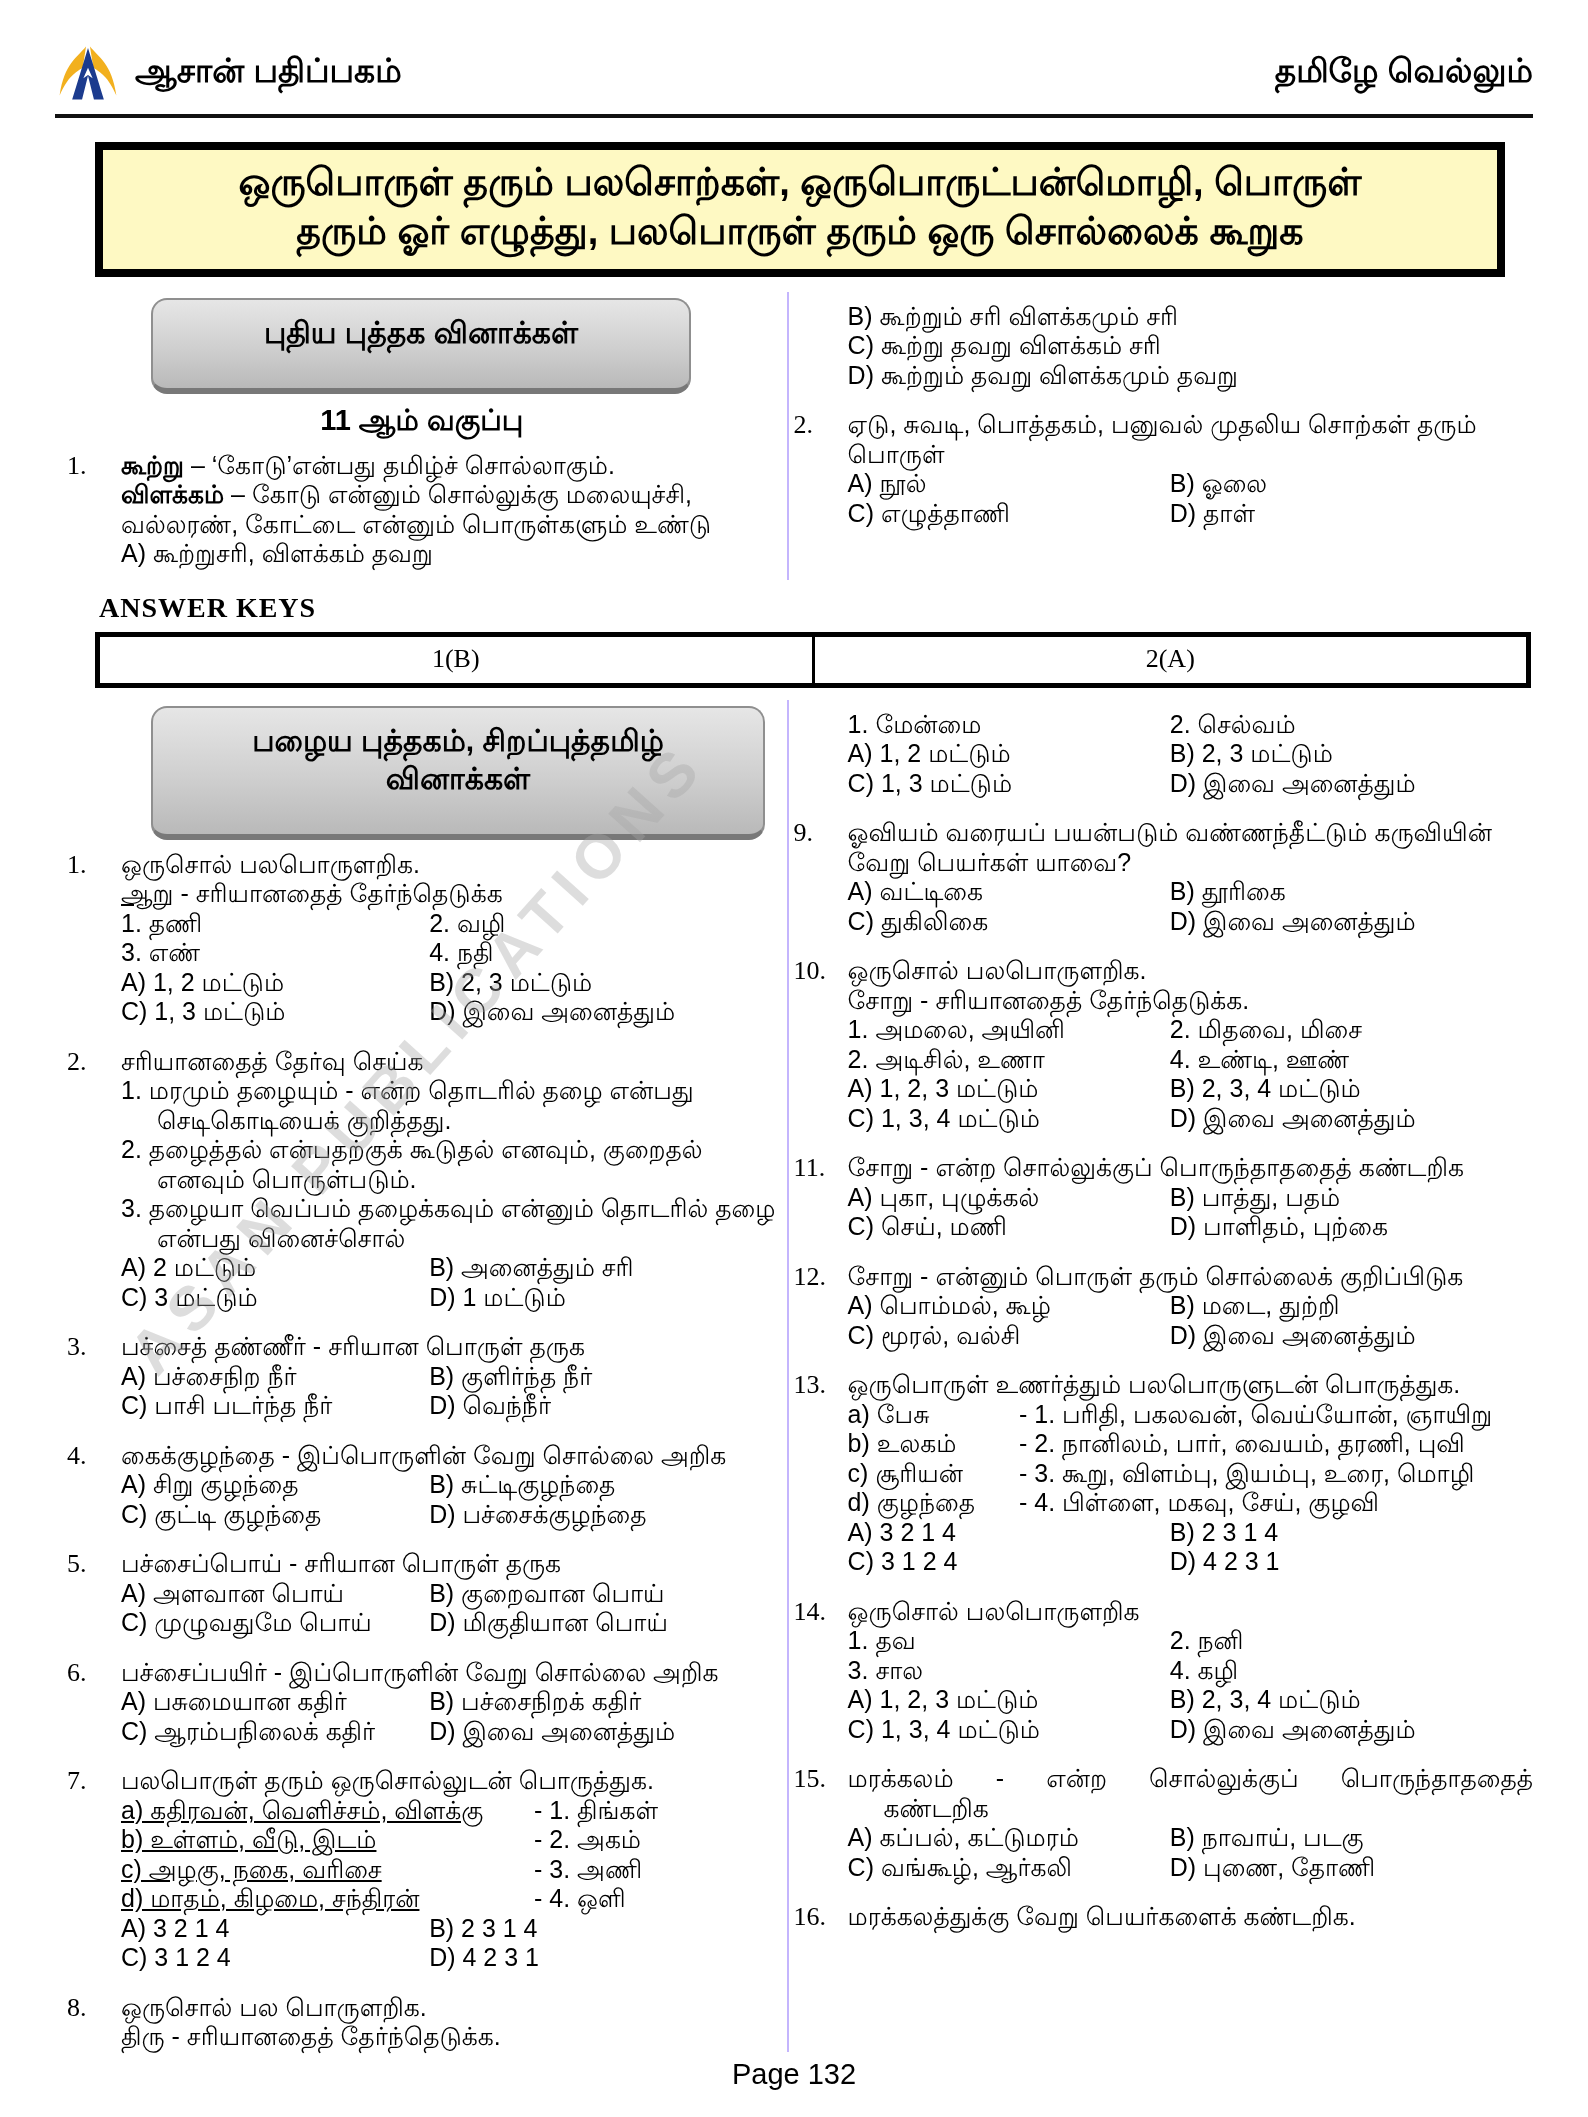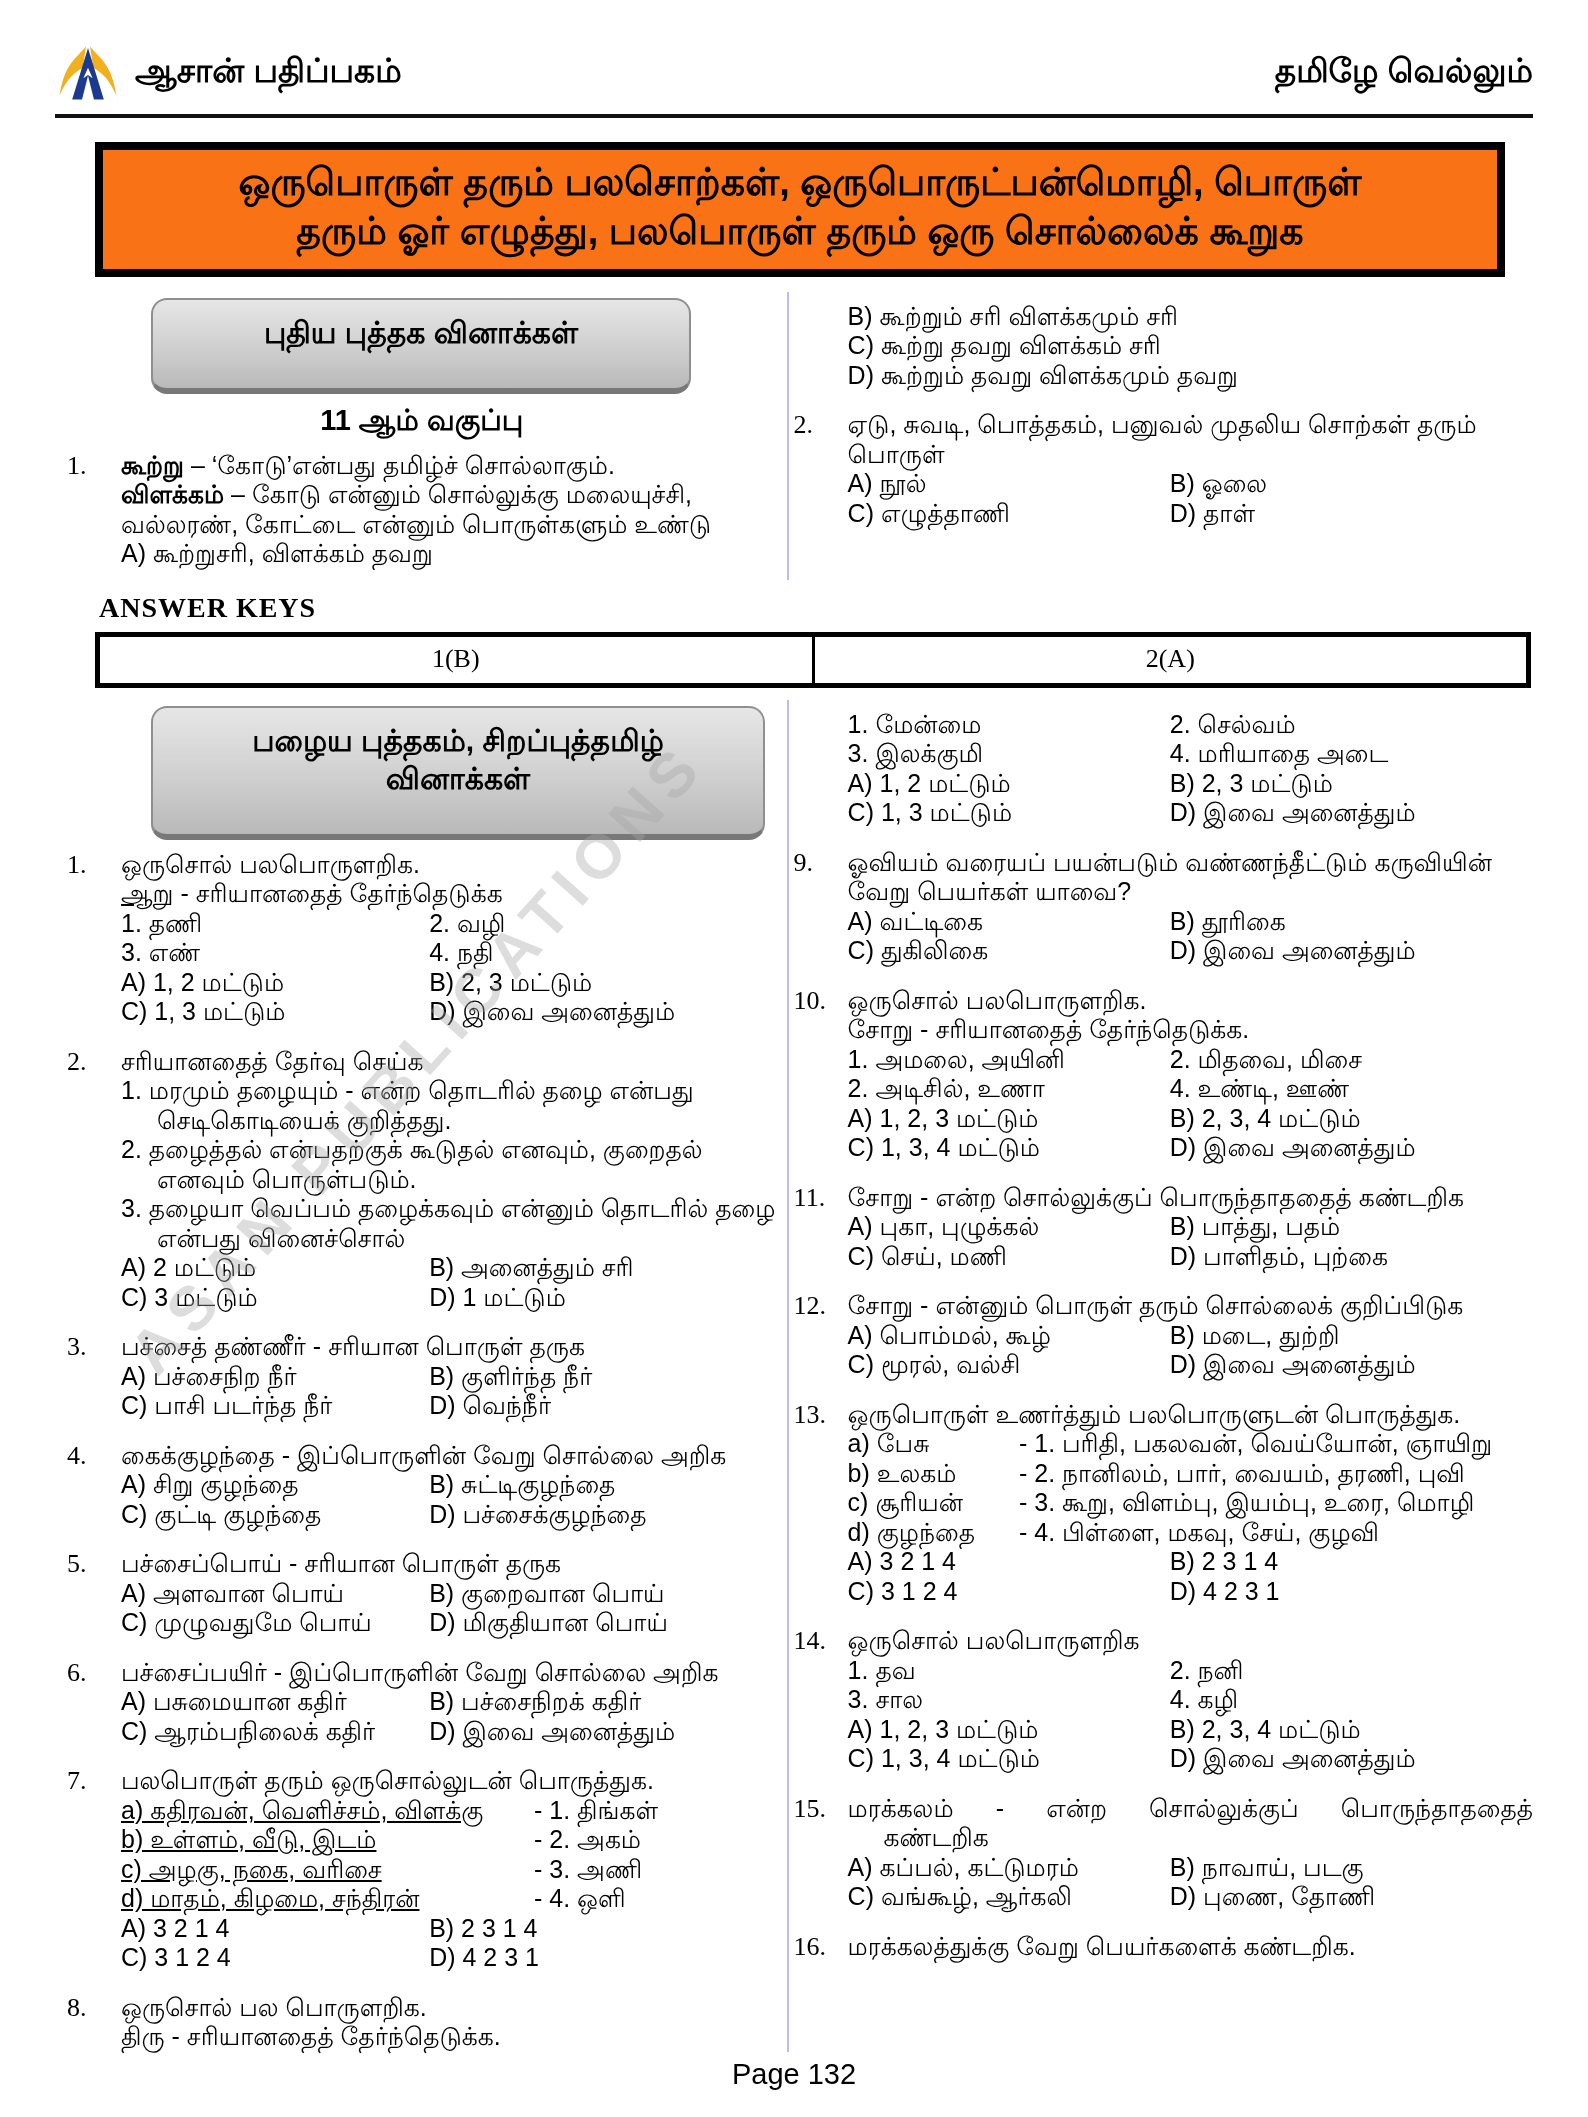--- a/index.html
+++ b/index.html
@@ -14,21 +14,21 @@
     border-bottom:4px solid #111;
     display:flex; align-items:center;
   }
   .logo { width:66px; height:62px; flex:0 0 66px; }
   .publisher { font-size:33px; font-weight:bold; margin-left:14px; }
   .tagline   { margin-left:auto; font-size:33px; font-weight:bold; }
 
   
   .banner {
     margin:24px 83px 15px 95px;
-    border:8px solid #000; background:#f97316;
+    border:8px solid #000; background:#fef9c3;
     text-align:center; font-weight:bold; font-size:38px; line-height:1.3;
     padding:8px 4px 12px;
   }
 
   
   .columns { margin:12px 55px 0 55px; display:flex; align-items:stretch; }
   .col-left  { flex:0 0 49.5%; box-sizing:border-box; padding:6px 10px 0 12px; min-width:0; }
   .col-right { flex:1; border-left:2px solid #c4b5fd; box-sizing:border-box; padding:10px 0 0 5px; min-width:0; }
   .sec1 { min-height:288px; }
 
@@ -308,24 +308,20 @@
     <div class="col-right">
       <div>
           <div class="question">
             <div class="qnum"></div>
             <div class="qbody">
               <div class="row pair">
                 <div class="cell-l">1. மேன்மை</div>
                 <div class="cell-r">2. செல்வம்</div>
               </div>
               <div class="row pair">
-                <div class="cell-l">3. இலக்குமி</div>
-                <div class="cell-r">4. மரியாதை அடை</div>
-              </div>
-              <div class="row pair">
                 <div class="cell-l">A) 1, 2 மட்டும்</div>
                 <div class="cell-r">B) 2, 3 மட்டும்</div>
               </div>
               <div class="row pair">
                 <div class="cell-l">C) 1, 3 மட்டும்</div>
                 <div class="cell-r">D) இவை அனைத்தும்</div>
               </div>
             </div>
           </div>
           <div class="question">

